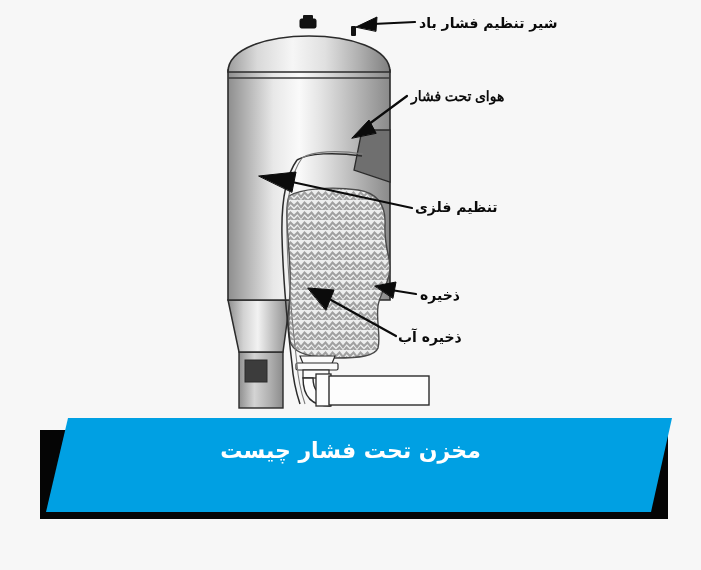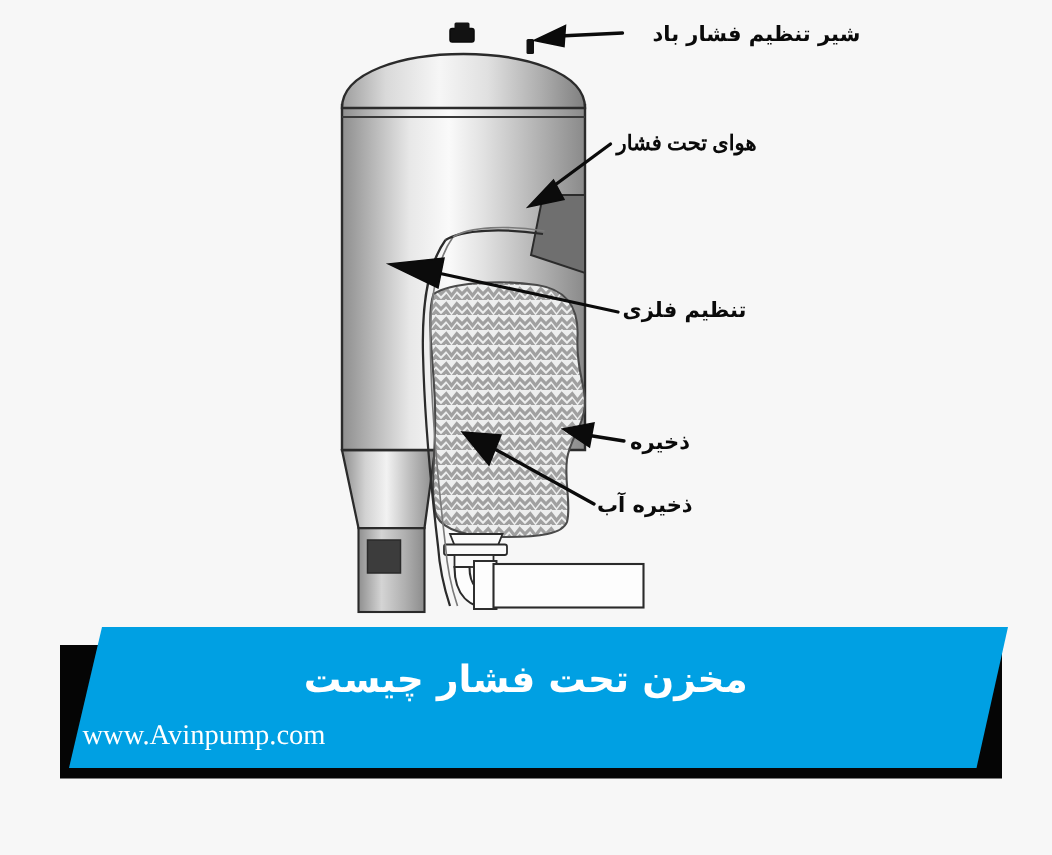--- a/index.html
+++ b/index.html
@@ -17,35 +17,35 @@
     position:absolute;
     direction:rtl;
     unicode-bidi:bidi-override;
     font-family:"DejaVu Sans", sans-serif;
     font-weight:bold;
     font-size:14px;
     color:#0a0a0a;
     white-space:nowrap;
     line-height:1;
   }
-  #lbl-valve{left:419px;top:16px;margin-left:16px;}
+  #lbl-valve{left:419px;top:16px;}
   #lbl-air{left:411px;top:90px;font-family:Liberation Serif, serif;}
   #lbl-wall{left:415px;top:200px;}
   #lbl-tube{left:420px;top:288px;}
   #lbl-water{left:398px;top:330px;}
 
   #banner-text{
     position:absolute;
     left:0;top:438px;width:701px;
     text-align:center;
     direction:rtl;
     unicode-bidi:bidi-override;
     font-family:"DejaVu Sans", sans-serif;
     font-weight:bold;
-    font-size:25px;
+    font-size:22px;
     color:#ffffff;
     letter-spacing:0px;
     white-space:nowrap;
   }
   #banner-url{
     position:absolute;
     left:55px;top:480px;
     font-family:"Liberation Serif", serif;
     font-size:19px;
     color:#ffffff;
@@ -194,15 +194,14 @@
 
   <svg class="layer" viewBox="0 0 701 570">
 
     <polygon points="40,430 668,430 668,519 40,519" fill="#050505"></polygon>
 
     <polygon points="68,418 672,418 651,512 46,512" fill="#00a0e3"></polygon>
   </svg>
 
   <div id="banner-text">مخزن تحت فشار چیست</div>
 
-  <div id="banner-url">www.Avinpump.com</div>
 
 </div>
 
 </body></html>

